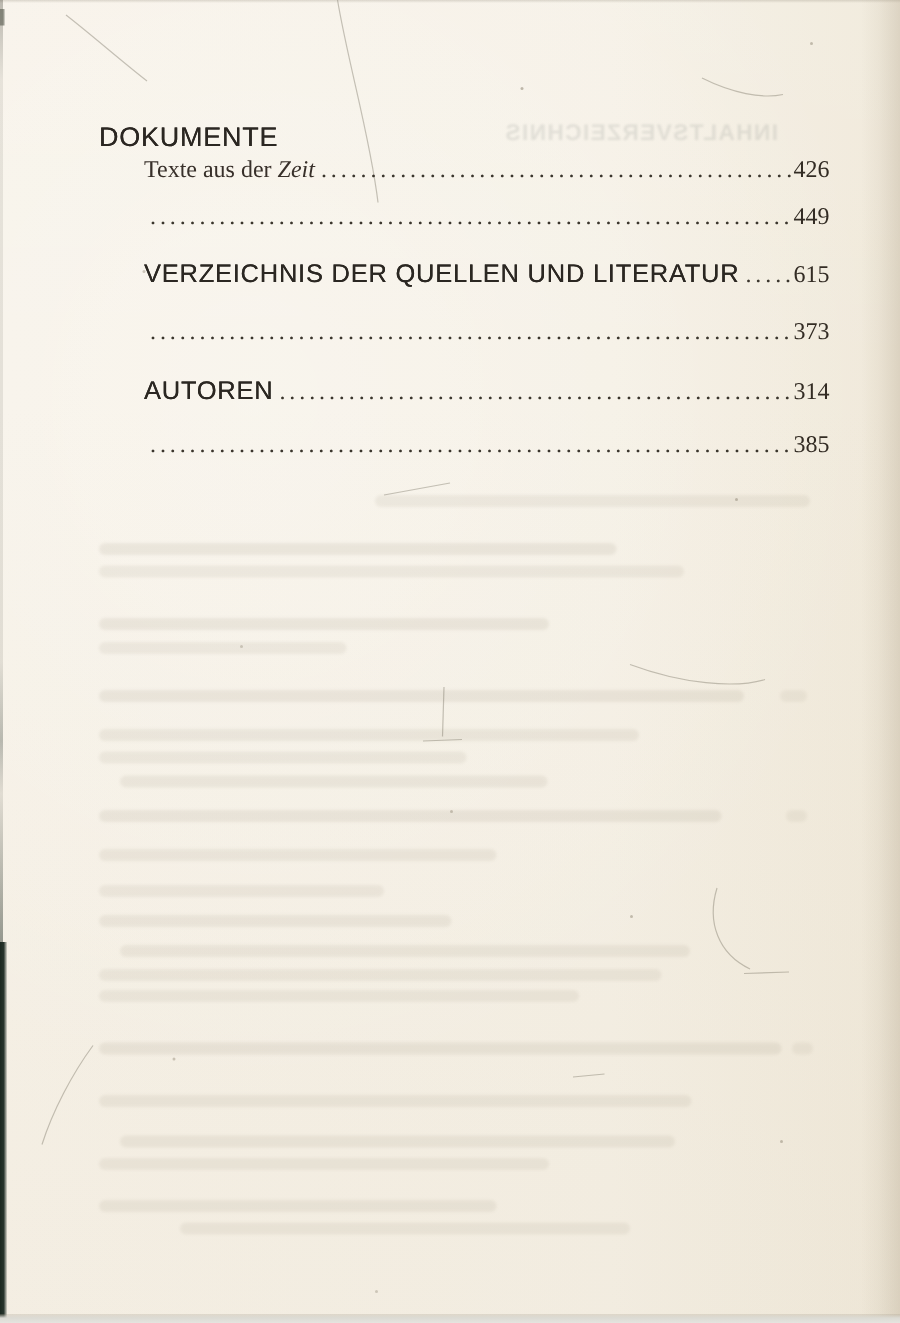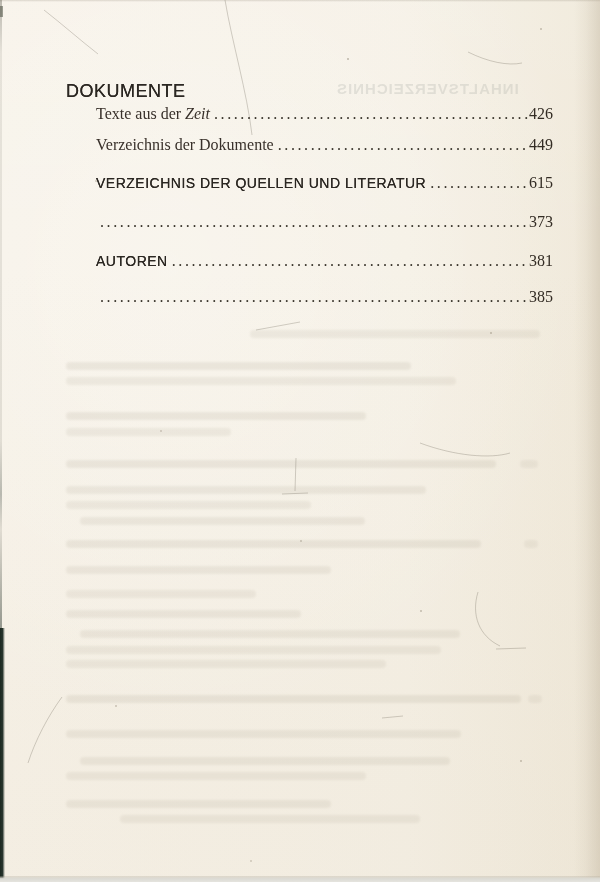--- a/index.html
+++ b/index.html
@@ -51,21 +51,21 @@
     font-family:"Liberation Sans",sans-serif;
     color:#2b2722;letter-spacing:0.5px;
     text-shadow:0 0 0.4px #2b2722;
     text-align:center;
   }
   .heading{position:absolute;margin:0;font-size:18px;font-weight:400;line-height:20px;}
   .row{position:absolute;left:0;right:0;display:flex;align-items:baseline;line-height:20px;margin-left:30px;}
   .row .lbl{white-space:nowrap;}
   .serif-lbl{font-family:"Liberation Serif",serif;font-size:16px;color:#38302a;}
   .serif-lbl em{font-style:italic;}
-  .caps-lbl{font-size:14px;}
+  .caps-lbl{font-size:17px;}
   .leader{
     flex:1;overflow:hidden;white-space:nowrap;
     font-family:"Liberation Serif",serif;font-size:16px;color:#3a352c;
     letter-spacing:2.6px;margin-left:4px;min-width:10px;
   }
   .num{font-family:"Liberation Serif",serif;font-size:16px;color:#332c24;white-space:nowrap;}
 </style>
 </head>
 <body>
 
@@ -120,40 +120,39 @@
 
     <h1 class="heading caps" style="top:81px">DOKUMENTE</h1>
 
     <div class="row" style="top:104px">
       <span class="lbl serif-lbl"><span>Texte aus der </span><em>Zeit</em></span>
       <span class="leader">........................................................................................................................</span>
       <span class="num">426</span>
     </div>
 
     <div class="row" style="top:135px">
-      <span class="lbl serif-lbl"><span>Verzeichnis der Dokumente</span><em></em></span>
       <span class="leader">........................................................................................................................</span>
       <span class="num">449</span>
     </div>
 
     <div class="row" style="top:173px">
       <span class="lbl caps-lbl caps">VERZEICHNIS DER QUELLEN UND LITERATUR</span>
       <span class="leader">........................................................................................................................</span>
       <span class="num">615</span>
     </div>
 
     <div class="row" style="top:212px">
       <span class="leader">........................................................................................................................</span>
       <span class="num">373</span>
     </div>
 
     <div class="row" style="top:251px">
       <span class="lbl caps-lbl caps">AUTOREN</span>
       <span class="leader">........................................................................................................................</span>
-      <span class="num">381</span>
+      <span class="num">314</span>
     </div>
 
     <div class="row" style="top:287px">
       <span class="leader">........................................................................................................................</span>
       <span class="num">385</span>
     </div>
 
   </div>
 
   <div class="speckles"></div>

